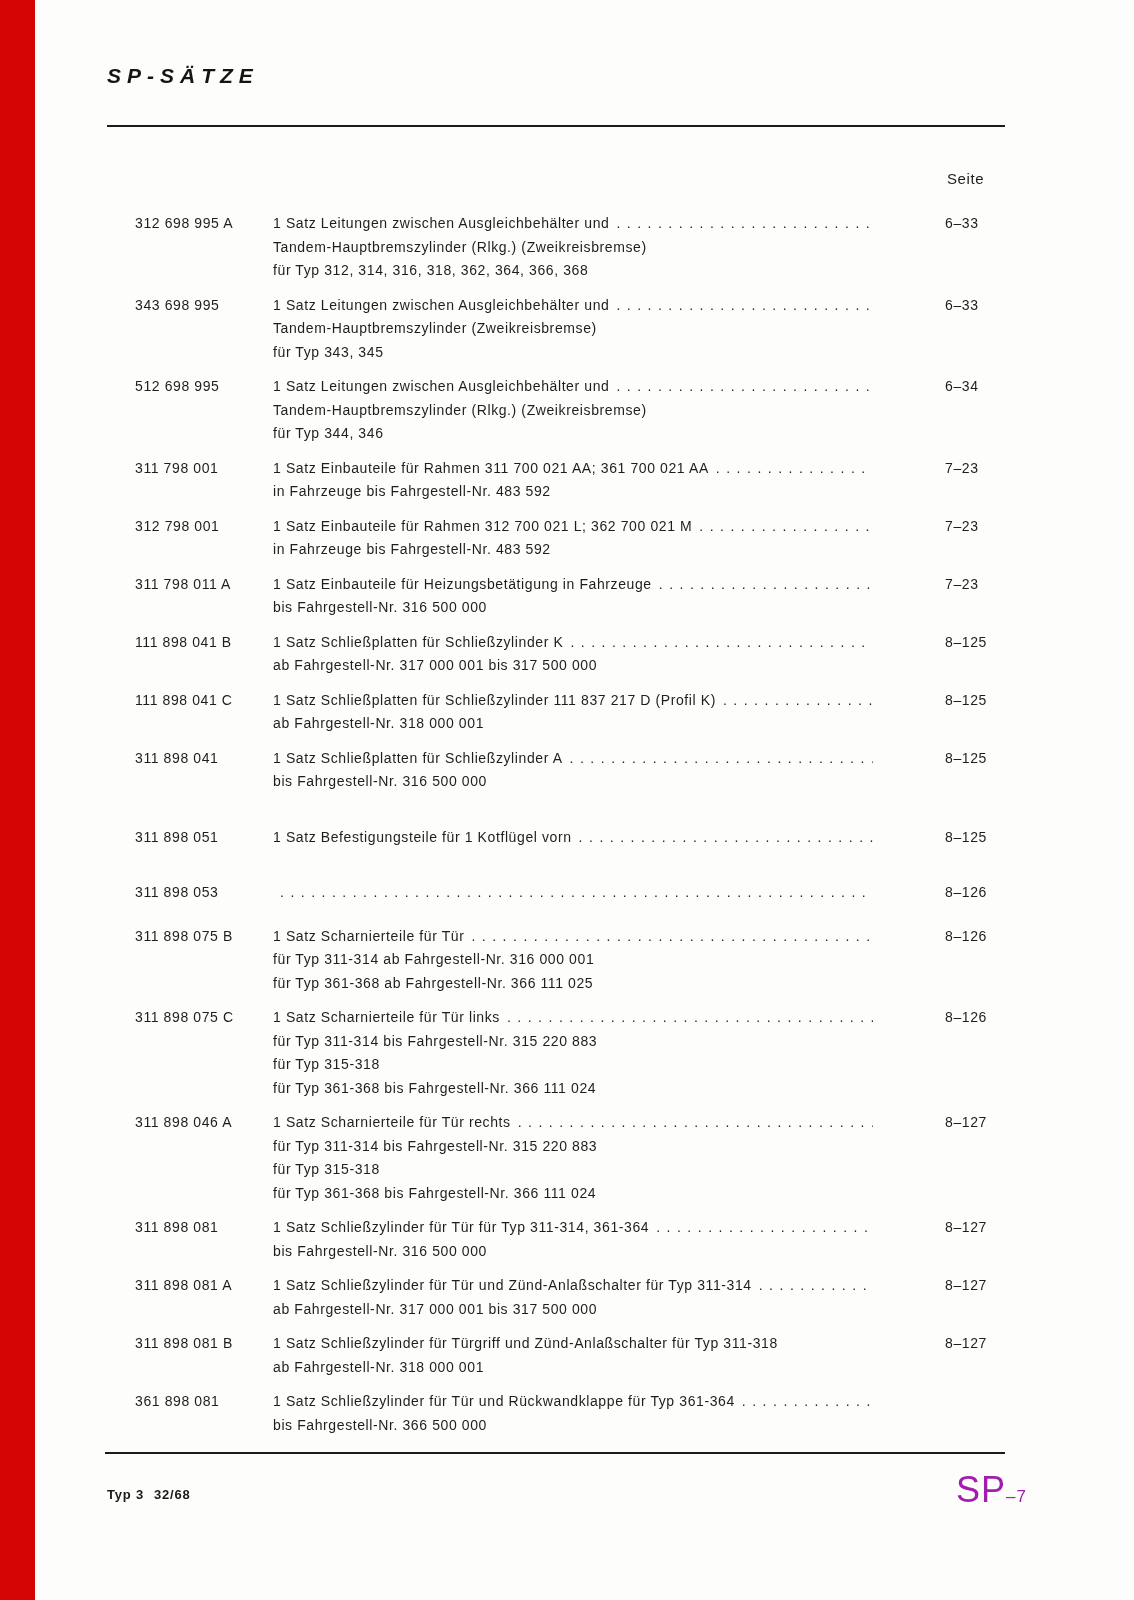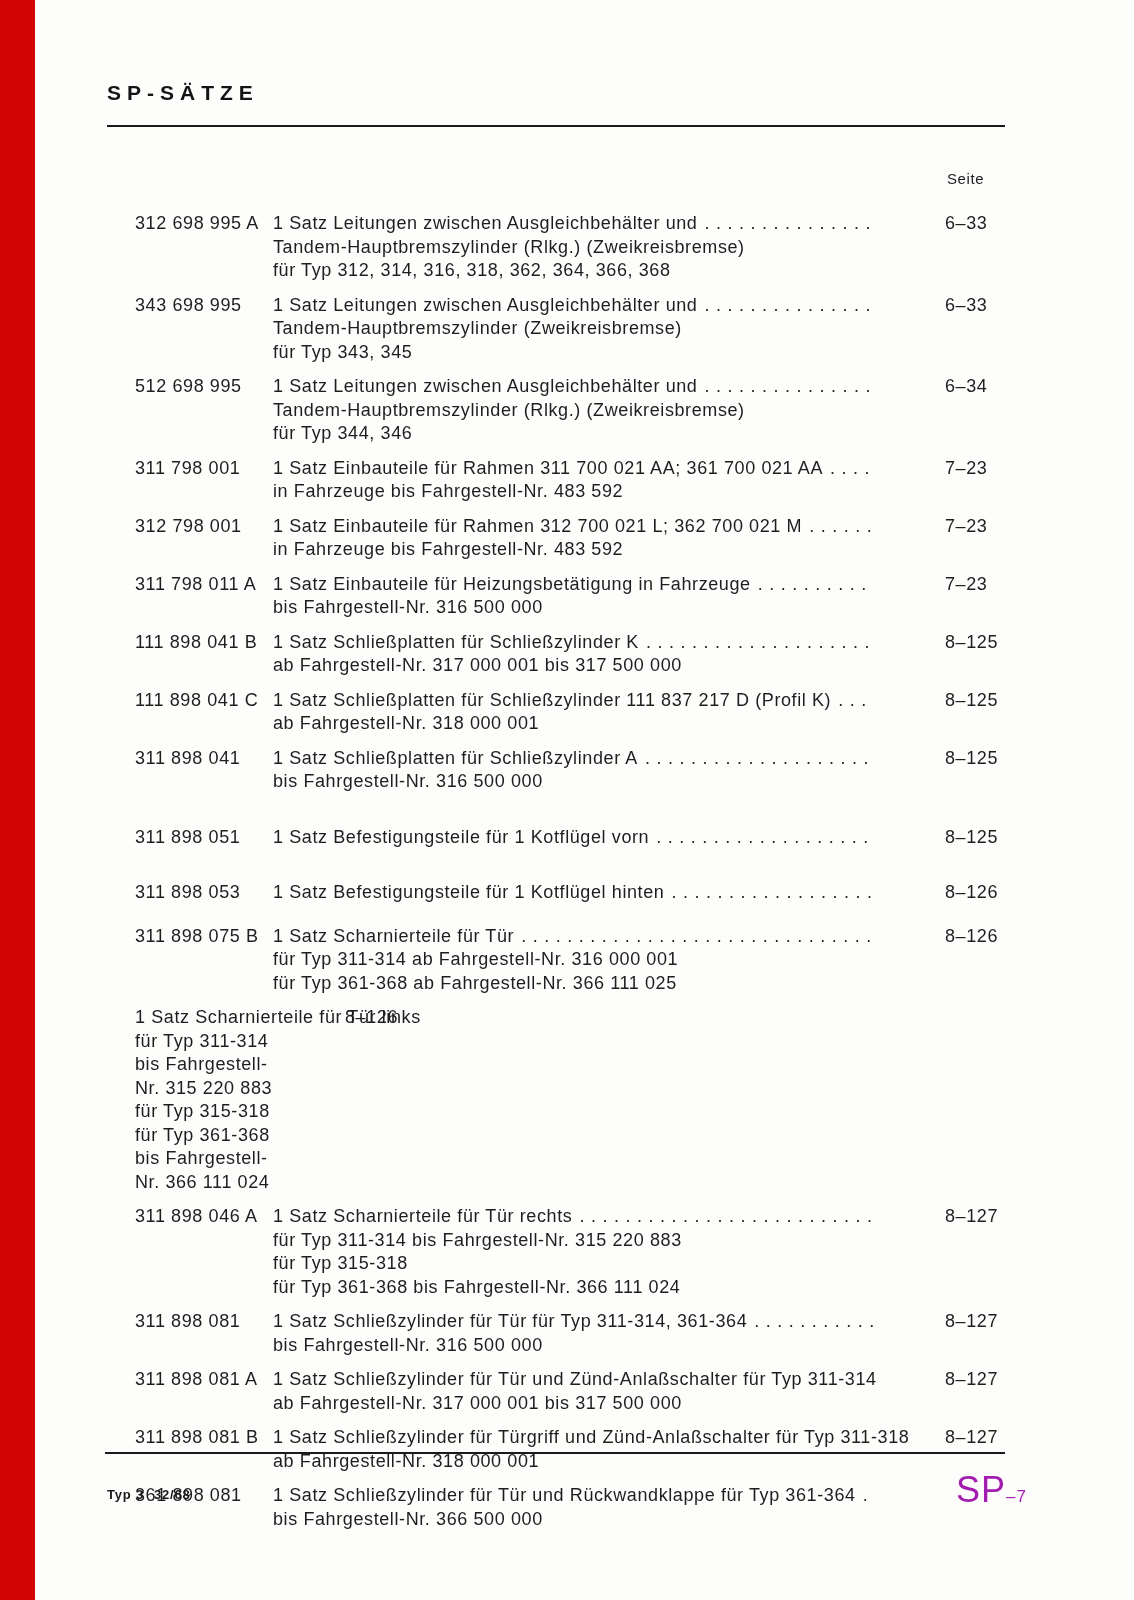--- a/index.html
+++ b/index.html
@@ -14,40 +14,41 @@
   }
   .page { position: absolute; inset: 0; }
 
   .edge-bar {
     position: absolute; left: 0; top: 0;
     width: 35px; height: 1600px;
     background: #d40505;
   }
 
   .doc-title {
-    position: absolute; left: 107px; top: 81px;
+    position: absolute; left: 107px; top: 64px;
     font-size: 21px; font-weight: bold;
     letter-spacing: 6px; color: #141414;
     white-space: nowrap;
+    font-style: italic;
   }
   .rule {
     position: absolute; left: 107px; width: 898px; height: 2px;
     background: #1b1b1b;
   }
   .rule-top { top: 125px; }
   .rule-bottom { top: 1452px; left: 105px; width: 900px; }
 
   .seite-header {
     position: absolute; left: 947px; top: 170px;
     font-size: 15px; letter-spacing: 0.6px;
   }
 
   .table {
     position: absolute; left: 135px; top: 212px; right: 8px;
-    font-size: 18px; letter-spacing: 0.6px; line-height: 23.5px;
+    font-size: 14px; letter-spacing: 0.6px; line-height: 23.5px;
   }
   .row {
     display: grid;
     grid-template-columns: 138px 600px 1fr;
     margin-bottom: 11px;
   }
   .row.gap-lg { margin-bottom: 20px; margin-top: 32px; }
   .part { white-space: nowrap; }
   .desc {}
   .l1 { display: flex; align-items: center; }
@@ -204,41 +205,41 @@
             <span class="leader">........................................................................................................................</span>
           </div>
       </div>
       <div class="pageref">8–125</div>
     </div>
 
     <div class="row gap-lg">
       <div class="part">311 898 053</div>
       <div class="desc">
         <div class="l1">
-            <span class="txt">1 Satz Befestigungsteile für 1 Kotflügel hinten</span>
             <span class="leader">........................................................................................................................</span>
           </div>
       </div>
       <div class="pageref">8–126</div>
     </div>
 
     <div class="row">
       <div class="part">311 898 075 B</div>
       <div class="desc">
         <div class="l1">
             <span class="txt">1 Satz Scharnierteile für Tür</span>
             <span class="leader">........................................................................................................................</span>
           </div>
         <div>für Typ 311-314 ab Fahrgestell-Nr. 316 000 001</div>
         <div>für Typ 361-368 ab Fahrgestell-Nr. 366 111 025</div>
       </div>
       <div class="pageref">8–126</div>
     </div>
 
     <div class="row">
+      <div class="part">311 898 075 C</div>
       <div class="desc">
         <div class="l1">
             <span class="txt">1 Satz Scharnierteile für Tür links</span>
             <span class="leader">........................................................................................................................</span>
           </div>
         <div>für Typ 311-314 bis Fahrgestell-Nr. 315 220 883</div>
         <div>für Typ 315-318</div>
         <div>für Typ 361-368 bis Fahrgestell-Nr. 366 111 024</div>
       </div>
       <div class="pageref">8–126</div>

